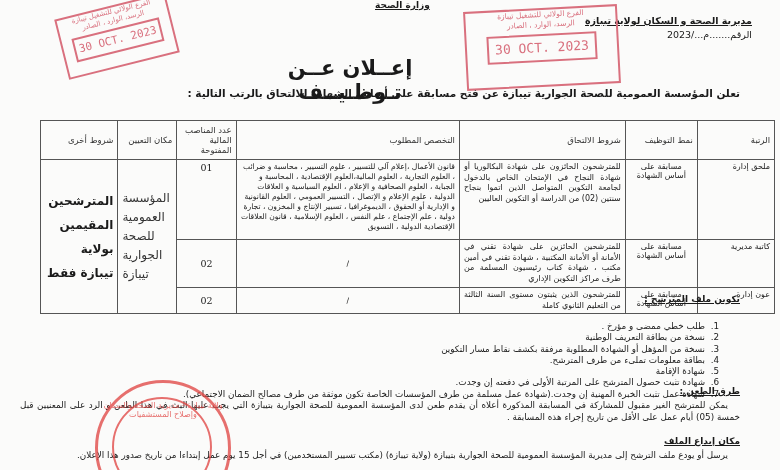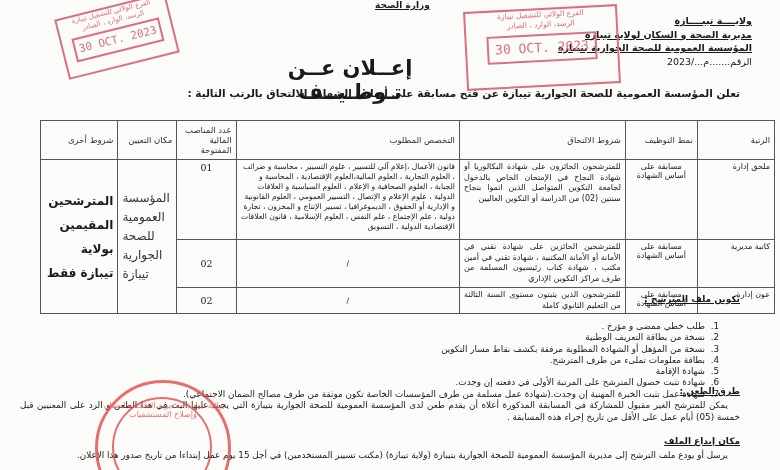--- a/index.html
+++ b/index.html
@@ -36,23 +36,21 @@
 
   .stamp-rect { border:2px solid #d9707e; color:#d9707e; }
   .stamp-inner { border:2px solid #d9707e; font-family:"DejaVu Sans Mono", monospace; text-align:center; direction:ltr; }
   .round-stamp { left:95px; top:380px; width:130px; height:130px; border:3px solid #e0413f; border-radius:50%; opacity:0.75; }
   .round-stamp::after { content:""; position:absolute; left:14px; top:14px; width:96px; height:96px; border:2px solid #e0413f; border-radius:50%; }
 </style>
 </head>
 <body>
 
 <div class="abs hdr-right">
-  <div>ولايــــة تيبــــازة</div>
   <div>مديرية الصحة و السكان لولاية تيبازة</div>
-  <div>المؤسسة العمومية للصحة الجوارية بتيبازة</div>
   <div class="ref">الرقم.......م.../2023</div>
 </div>
 <div class="abs ministry">وزارة الصحة</div>
 
 <div class="abs stamp-rect" style="left:60px;top:5px;width:110px;height:58px;transform:rotate(-14deg);font-size:7px;text-align:center;line-height:9px;">
   <div>الفرع الولائي للتشغيل تيبازة</div>
   <div>الرسد، الوارد ، الصادر</div>
   <div class="stamp-inner" style="margin:3px 10px;font-size:11px;line-height:20px;">30 OCT. 2023</div>
 </div>
 <div class="abs stamp-rect" style="left:465px;top:8px;width:150px;height:75px;transform:rotate(-3deg);font-size:7.5px;text-align:center;line-height:10px;">

